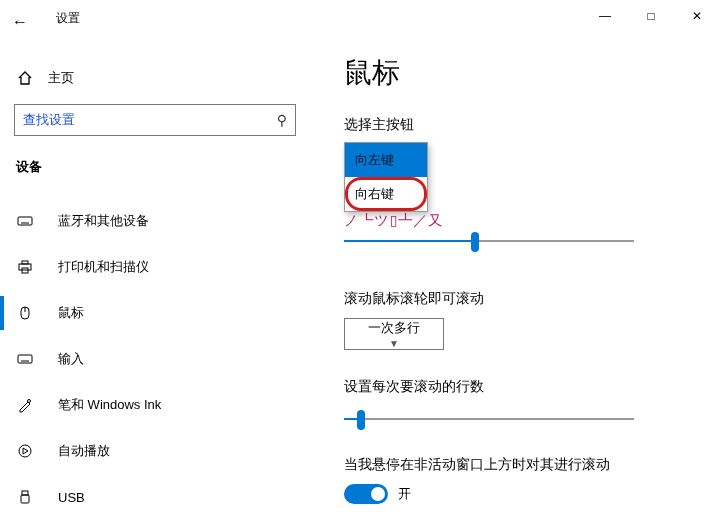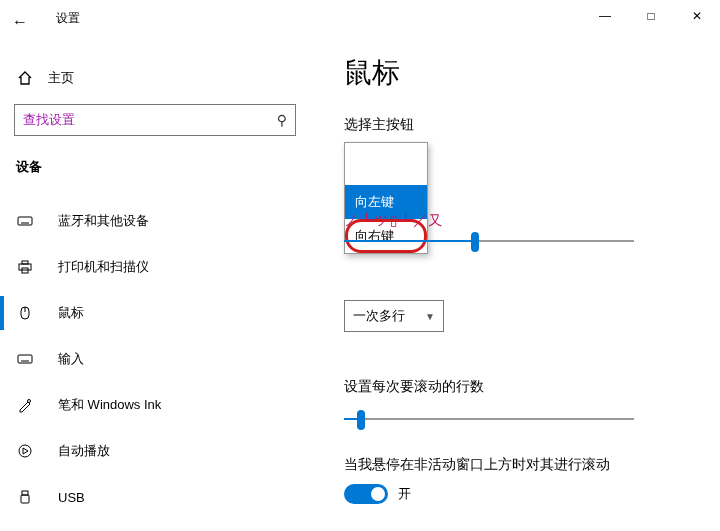--- a/index.html
+++ b/index.html
@@ -39,21 +39,21 @@
     display:flex; align-items:center; gap:14px;text-align:center;
   }
   .home-row .icon { width:18px; display:flex; justify-content:center; font-size:15px; }
   .home-row .label { font-size:13px; }
   .search-box {
     position: absolute; left: 14px; top: 104px; width: 282px; height: 32px;
     border:1px solid #777;
     display:flex; align-items:center; justify-content:space-between;
     padding: 0 8px;
   }
-  .search-box .ph { color:#a21caf; font-size:13px; }
+  .search-box .ph { color:#1d4ed8; font-size:13px; }
   .search-box .icon { font-size:14px; color:#333; }
   .category {
     position:absolute; left:16px; top:158px;
     font-weight:600; font-size:13px;
   }
   .nav {
     position:absolute; left:0; top:198px; width:320px;
   }
   .nav-item {
     height:46px; display:flex; align-items:center;
@@ -74,21 +74,21 @@
   .sec1 { position:absolute; left:0; top:116px; }
   .sec-label { font-size:14px; margin-bottom:8px; }
   .dropdown-open {
     width:84px; border:1px solid #999; background:#fff;
     box-shadow:2px 3px 6px rgba(0,0,0,0.25);
     position:relative;
   }
   .dropdown-open .opt {
     padding:8px 10px; font-size:13px;
   }
-  .dropdown-open .opt.sel { background:#0078d4; color:#ffffff;margin-top:42px; }
+  .dropdown-open .opt.sel { background:#0078d4; color:#0f172a; }
   .dropdown-open .opt.hl { outline:3px solid #d21c1c; outline-offset:-3px;border-radius:16px; }
   .truncated-label {
     position:absolute; left:0; top:212px; font-size:14px; color:#be185d;
     letter-spacing:1px;
   }
   .slider1 {
     position:absolute; left:0; top:230px; width:290px; height:24px;
   }
   .slider-track {
     position:absolute; top:10px; left:0; right:0; height:2px; background:#999;
@@ -96,21 +96,21 @@
   .slider-track .fill {
     position:absolute; top:0; left:0; height:2px; background:#0078d4;
   }
   .slider-thumb {
     position:absolute; top:2px; width:8px; height:20px; border-radius:4px; background:#0078d4;
   }
   .sec2 { position:absolute; left:0; top:290px; }
   .select-closed {
     margin-top:10px; width:100px; height:32px; border:1px solid #777;
     display:flex; align-items:center; justify-content:space-between;
-    padding:0 8px; font-size:13px;
+    padding:0 8px; font-size:13px;flex-direction:column;
   }
   .chev { font-size:10px; color:#555; }
   .sec3 { position:absolute; left:0; top:378px; }
   .slider2 {
     position:relative; margin-top:12px; width:290px; height:24px;
   }
   .sec4 { position:absolute; left:0; top:456px; width:330px; }
   .toggle-row { margin-top:10px; display:flex; align-items:center; gap:10px; }
   .toggle {
     width:44px; height:20px; border-radius:10px; background:#0078d4; position:relative;
@@ -248,20 +248,21 @@
   <div class="truncated-label">ノ┗ツ▯┻／又</div>
 
   <div class="slider1">
     <div class="slider-track">
       <div class="fill" id="s1fill" style="width: 45%;"></div>
     </div>
     <div class="slider-thumb" id="s1thumb" style="left: calc(45% - 4px);"></div>
   </div>
 
   <div class="sec2">
+    <div class="sec-label">滚动鼠标滚轮即可滚动</div>
     <div class="select-closed">
       <span>一次多行</span>
       <span class="chev">▼</span>
     </div>
   </div>
 
   <div class="sec3">
     <div class="sec-label">设置每次要滚动的行数</div>
     <div class="slider2">
       <div class="slider-track">

